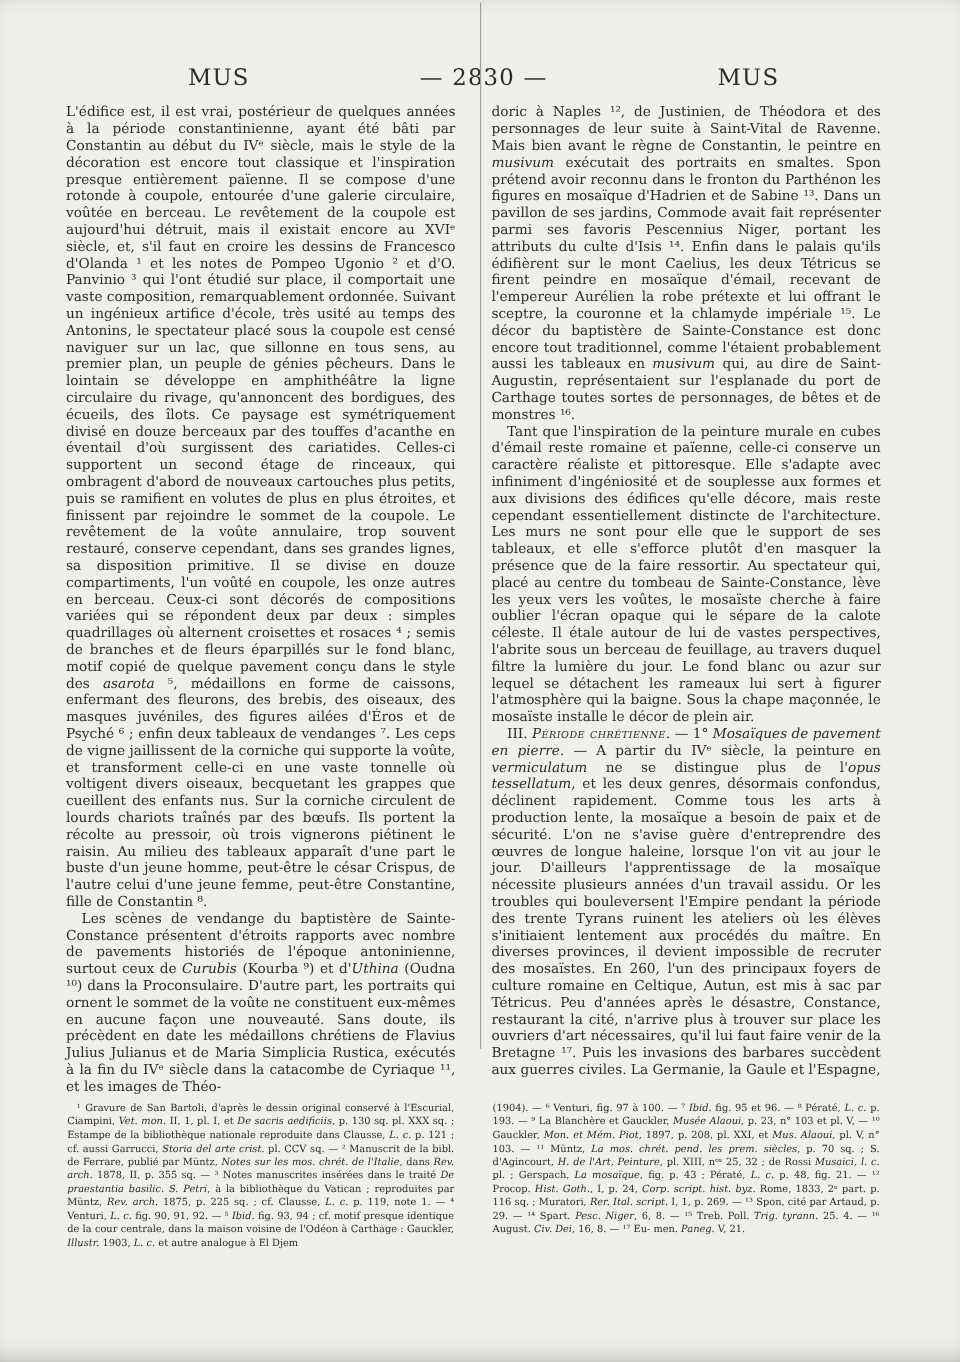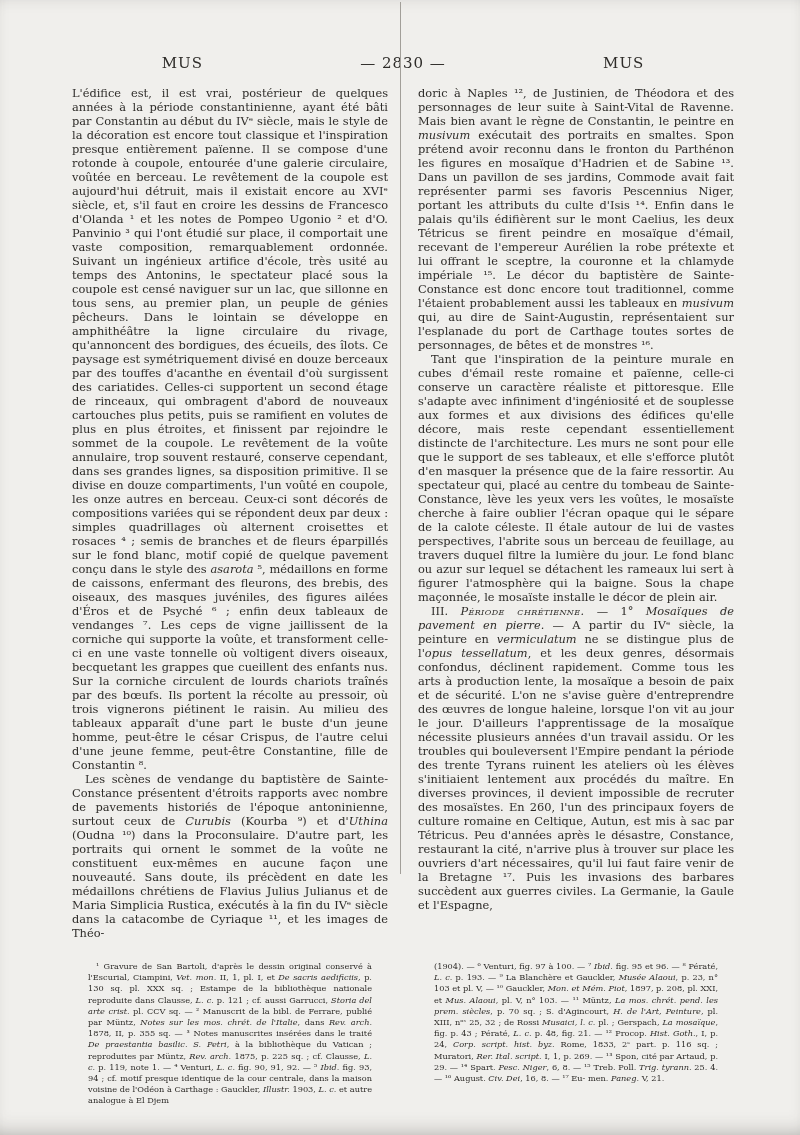--- a/index.html
+++ b/index.html
@@ -13,25 +13,25 @@
     position:relative;
     width:800px;height:1135px;
     background:var(--paper,#f0efec);
     color:var(--ink,#2e2c29);
     box-shadow:inset 0 -14px 22px -16px rgba(60,55,50,.45), inset 0 10px 18px -16px rgba(60,55,50,.25);
     box-sizing:border-box;
   }
   .header{
     position:absolute;top:54px;left:72px;right:66px;
     display:flex;align-items:flex-start;
-    font-size:15px;letter-spacing:1px;
+    font-size:19px;letter-spacing:1px;
   }
   .header .h-cell{flex:1;text-align:center;}
   .content{
-    position:absolute;top:86px;left:72px;right:66px;
+    position:absolute;top:86px;left:55px;right:66px;
   }
   .row{display:flex;}
   .col{flex:1 1 0;min-width:0;}
   .col.left{padding-right:8px;}
   .col.right{padding-left:22px;}
   .divider{
     position:absolute;top:88px;bottom:0;left:50%;
     width:1px;height:872px;
     background:var(--rule,#a29f99);
     margin-top:-86px;top:88px;
@@ -40,21 +40,21 @@
     font-size:11.4px;line-height:14px;
     text-align:justify;
   }
   .body-text p{margin:0;}
   .body-text p.indent{text-indent:13px;}
   .footnotes{
     margin-top:5px;
     font-size:8.2px;line-height:11.2px;
     text-align:justify;
   }
-  .footnotes p{margin:16px;}
+  .footnotes p{margin:1px;}
   .footnotes p.indent{text-indent:8px;}
   .seg-i{font-style:italic;}
   .seg-sc{font-variant:small-caps;letter-spacing:.4px;font-style:italic;}
 </style>
 </head>
 <body>
 
 <div class="page" style="--paper: #f0efec; --ink: #2e2c29; --rule: #a29f99;">
 
   <div class="header">

